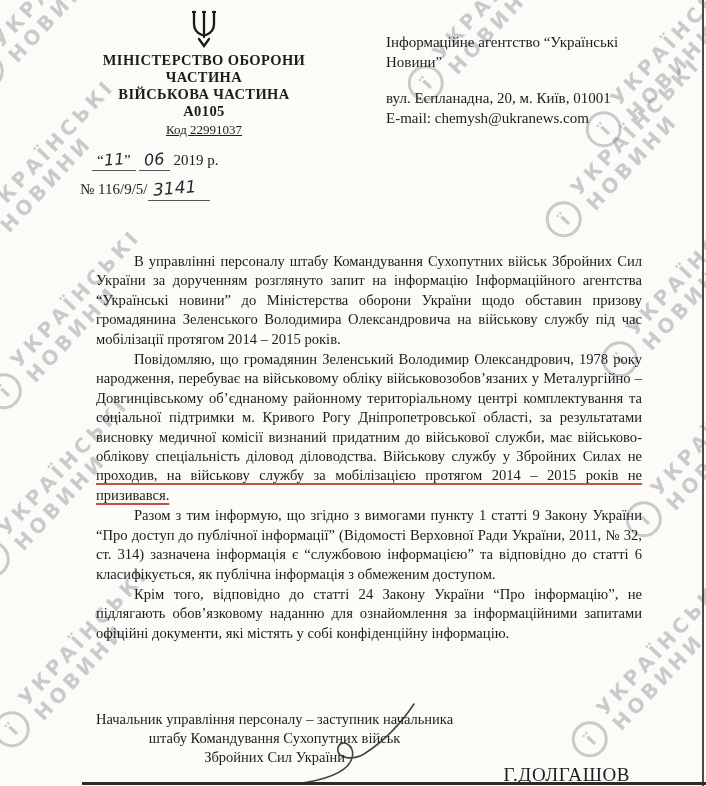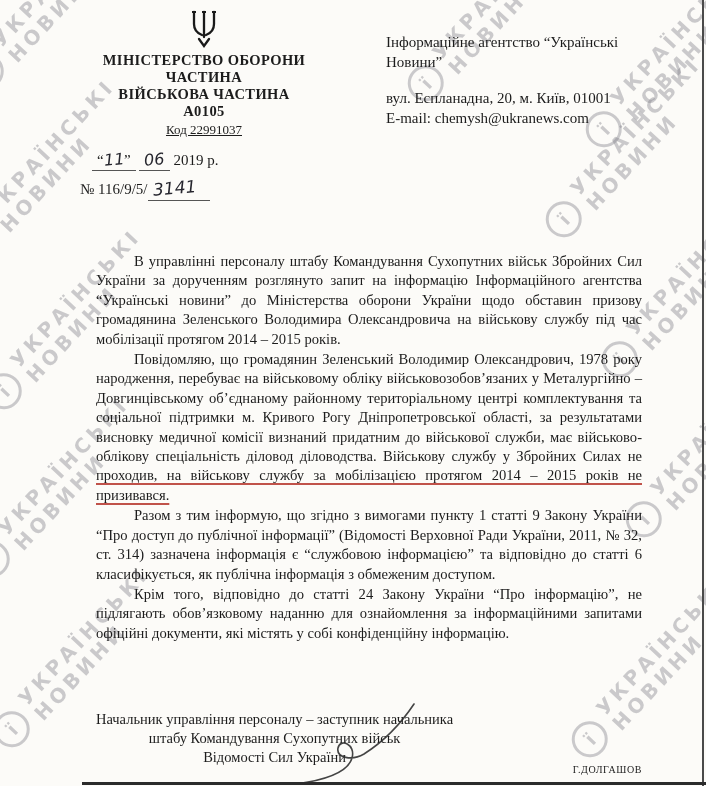--- a/index.html
+++ b/index.html
@@ -79,22 +79,22 @@
     text-underline-offset:3px;
     text-decoration-skip-ink:none;
   }
 
   
   .sign-block {
     position:absolute; z-index:1; left:96px; top:710px;
     font-size:14.5px; line-height:19px;text-align:center;
   }
   .sign-name {
-    position:absolute; z-index:1; right:64px; top:764px;
-    font-size:10px; letter-spacing:0.6px;
+    position:absolute; z-index:1; right:76px; top:764px;
+    font-size:19px; letter-spacing:0.6px;
   }
   .sign-scribble { position:absolute; z-index:2; left:262px; top:700px; }
 
   
   .edge-right  { position:absolute; z-index:3; top:0; bottom:0; right:2px; width:2px; background:#4a4a4a; }
   .edge-bottom { position:absolute; z-index:3; left:82px; right:0; bottom:1px; height:3px; background:#2b2b2b; }
 </style>
 </head>
 <body>
 
@@ -220,21 +220,21 @@
   <div class="body-text">
     <p>В управлінні персоналу штабу Командування Сухопутних військ Збройних Сил України за дорученням розглянуто запит на інформацію Інформаційного агентства “Українські новини” до Міністерства оборони України щодо обставин призову громадянина Зеленського Володимира Олександровича на військову службу під час мобілізації протягом 2014 – 2015 років.</p>
     <p><span>Повідомляю, що громадянин Зеленський Володимир Олександрович, 1978 року народження, перебуває на військовому обліку військовозобов’язаних у Металургійно – Довгинцівському об’єднаному районному територіальному центрі комплектування та соціальної підтримки м. Кривого Рогу Дніпропетровської області, за результатами висновку медичної комісії визнаний придатним до військової служби, має військово-облікову спеціальність діловод діловодства. Військову службу у Збройних Силах не </span><span class="red-underline">проходив, на військову службу за мобілізацією протягом 2014 – 2015 років не призивався.</span></p>
     <p>Разом з тим інформую, що згідно з вимогами пункту 1 статті 9 Закону України “Про доступ до публічної інформації” (Відомості Верховної Ради України, 2011, № 32, ст. 314) зазначена інформація є “службовою інформацією” та відповідно до статті 6 класифікується, як публічна інформація з обмеженим доступом.</p>
     <p>Крім того, відповідно до статті 24 Закону України “Про інформацію”, не підлягають обов’язковому наданню для ознайомлення за інформаційними запитами офіційні документи, які містять у собі конфіденційну інформацію.</p>
   </div>
 
   <div class="sign-block">
     <div>Начальник управління персоналу – заступник начальника</div>
     <div>штабу Командування Сухопутних військ</div>
-    <div>Відомості Сил України</div>
+    <div>Збройних Сил України</div>
   </div>
 
   <svg class="sign-scribble" width="170" height="86" viewBox="0 0 170 86">
     <path d="M152 4 C140 22 124 40 102 54 C90 61 74 58 76 48 C78 38 94 44 90 58 C86 72 64 80 34 84" stroke="#2a2a2a" stroke-width="1.6" fill="none" stroke-linecap="round" opacity="0.88"></path>
   </svg>
 
   <div class="sign-name">Г.ДОЛГАШОВ</div>
 
   <div class="edge-right"></div>
   <div class="edge-bottom"></div>

